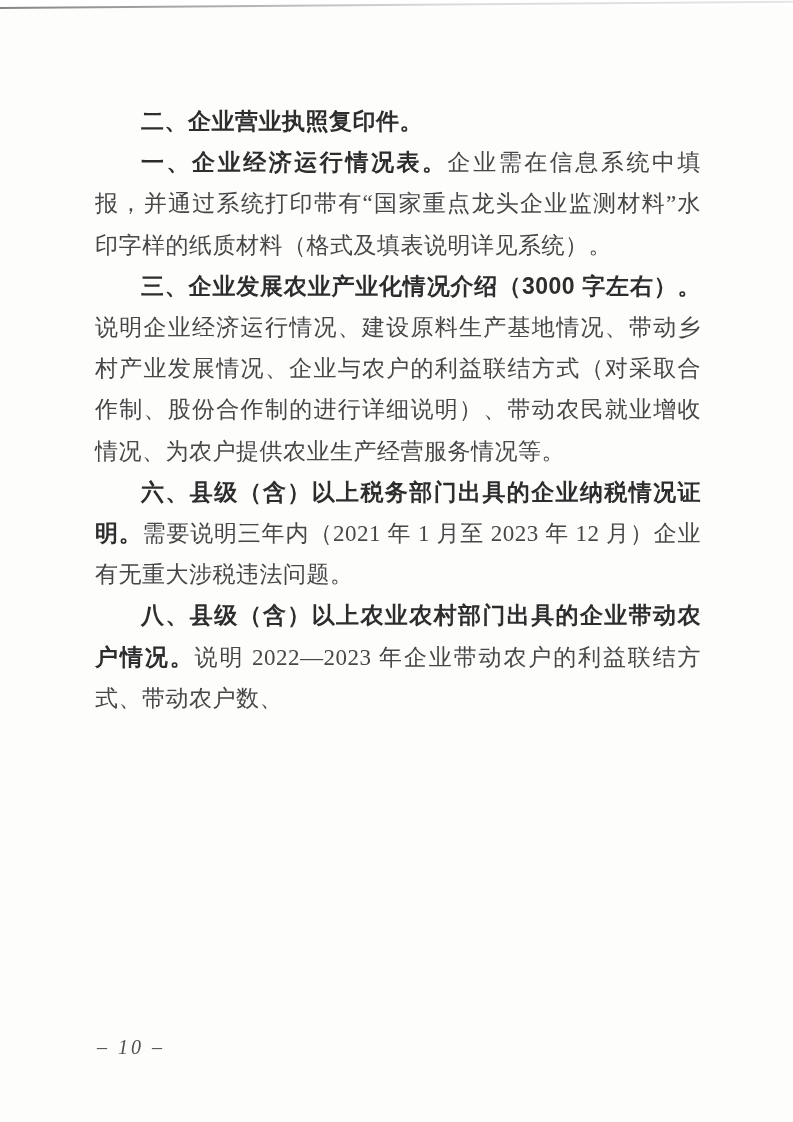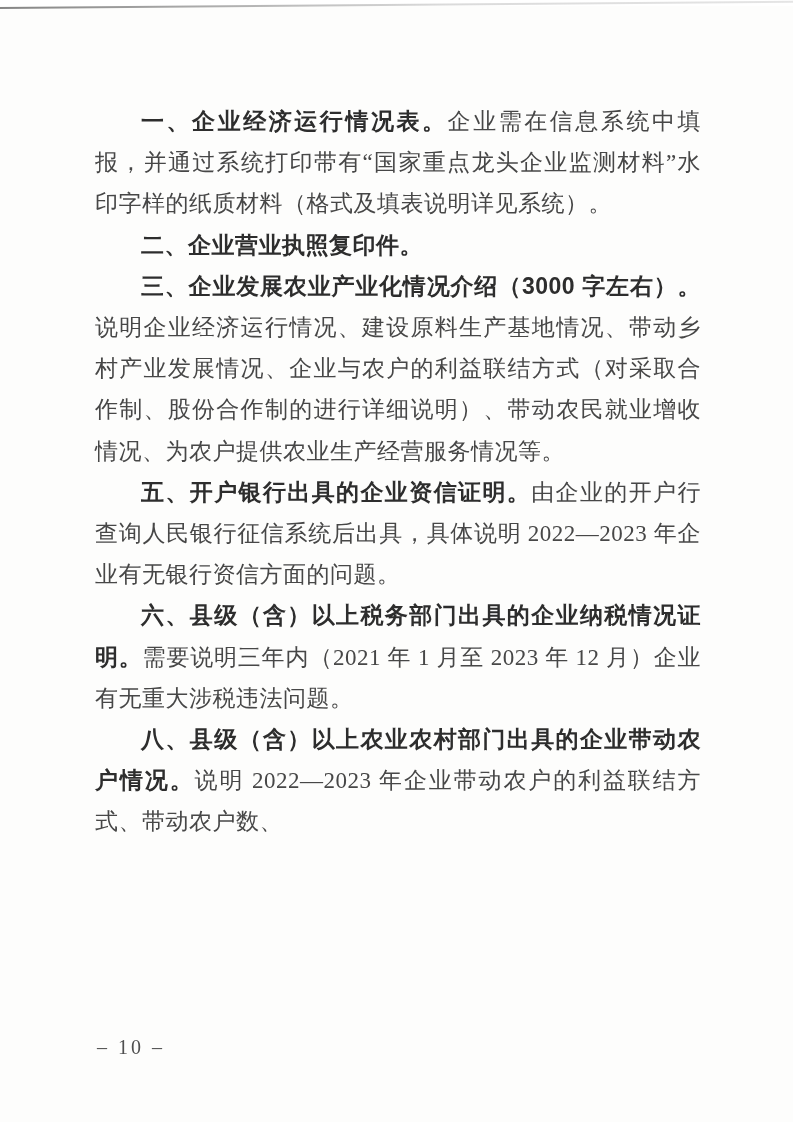--- a/index.html
+++ b/index.html
@@ -55,30 +55,30 @@
     font-weight: 400;
   }
   .page-number {
     position: absolute;
     left: 97px;
     top: 1036px;
     font-size: 20px;
     color: #4f4f4f;
     font-family: "Liberation Serif", "DejaVu Serif", serif;
     letter-spacing: 3px;
+    font-style: italic;
   }
 </style>
 </head>
 <body>
 
 <div class="scan-top-white"></div>
 <div class="scan-edge"></div>
 
 <div class="text-block">
+  <p class="para"><span class="lead">二、企业营业执照复印件。</span><span class="body"></span></p>
   <p class="para"><span class="lead">一、企业经济运行情况表。</span><span class="body">企业需在信息系统中填报，并通过系统打印带有“国家重点龙头企业监测材料”水印字样的纸质材料（格式及填表说明详见系统）。</span></p>
-  <p class="para"><span class="lead">二、企业营业执照复印件。</span><span class="body"></span></p>
   <p class="para"><span class="lead">三、企业发展农业产业化情况介绍（3000 字左右）。</span><span class="body">说明企业经济运行情况、建设原料生产基地情况、带动乡村产业发展情况、企业与农户的利益联结方式（对采取合作制、股份合作制的进行详细说明）、带动农民就业增收情况、为农户提供农业生产经营服务情况等。</span></p>
-  <p class="para"><span class="lead">五、开户银行出具的企业资信证明。</span><span class="body">由企业的开户行查询人民银行征信系统后出具，具体说明 2022—2023 年企业有无银行资信方面的问题。</span></p>
   <p class="para"><span class="lead">六、县级（含）以上税务部门出具的企业纳税情况证明。</span><span class="body">需要说明三年内（2021 年 1 月至 2023 年 12 月）企业有无重大涉税违法问题。</span></p>
   <p class="para"><span class="lead">八、县级（含）以上农业农村部门出具的企业带动农户情况。</span><span class="body">说明 2022—2023 年企业带动农户的利益联结方式、带动农户数、</span></p>
 </div>
 
 <div class="page-number">– 10 –</div>
 
 </body></html>

